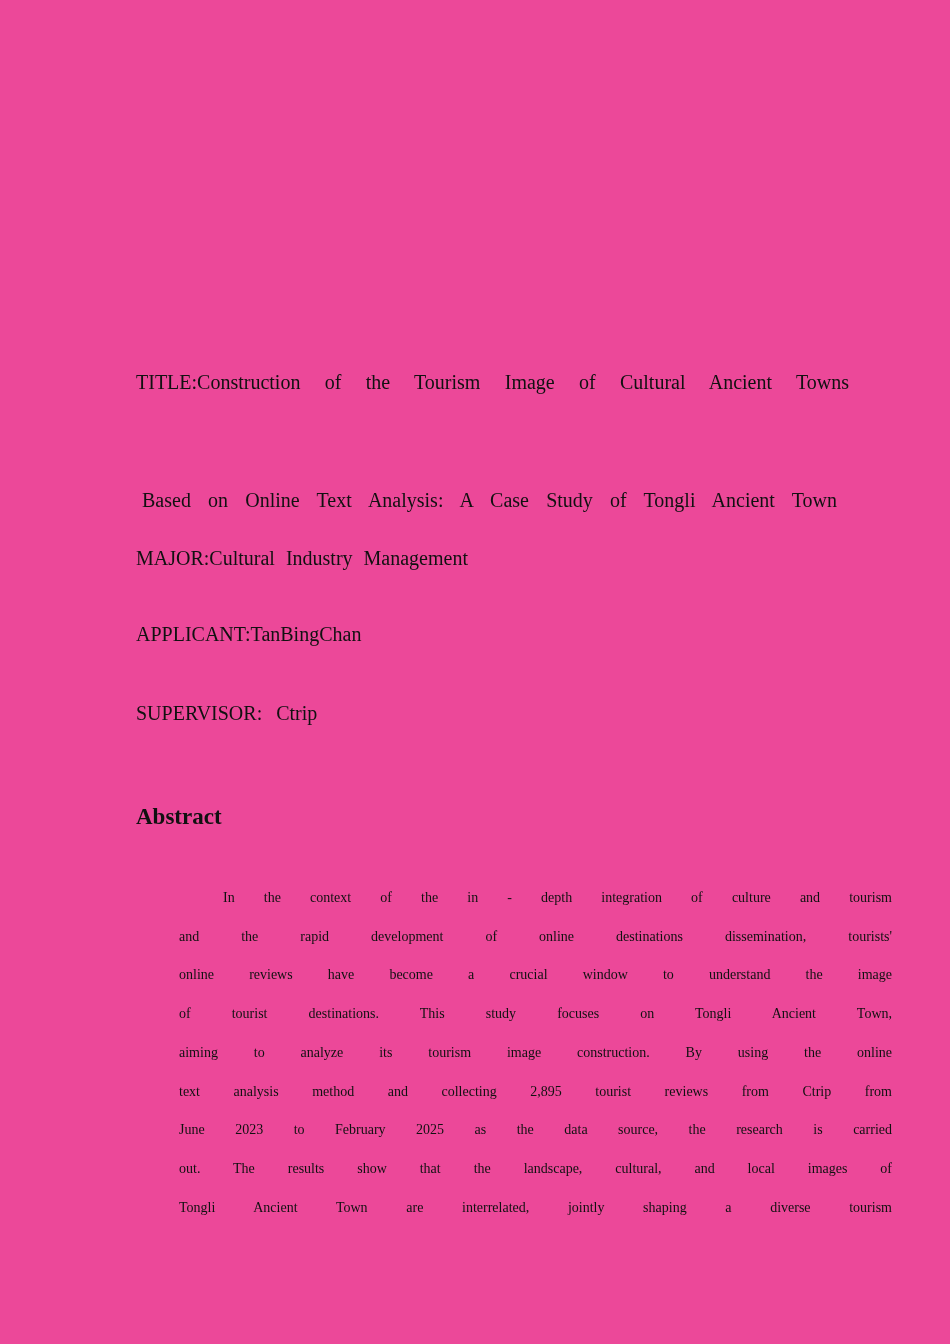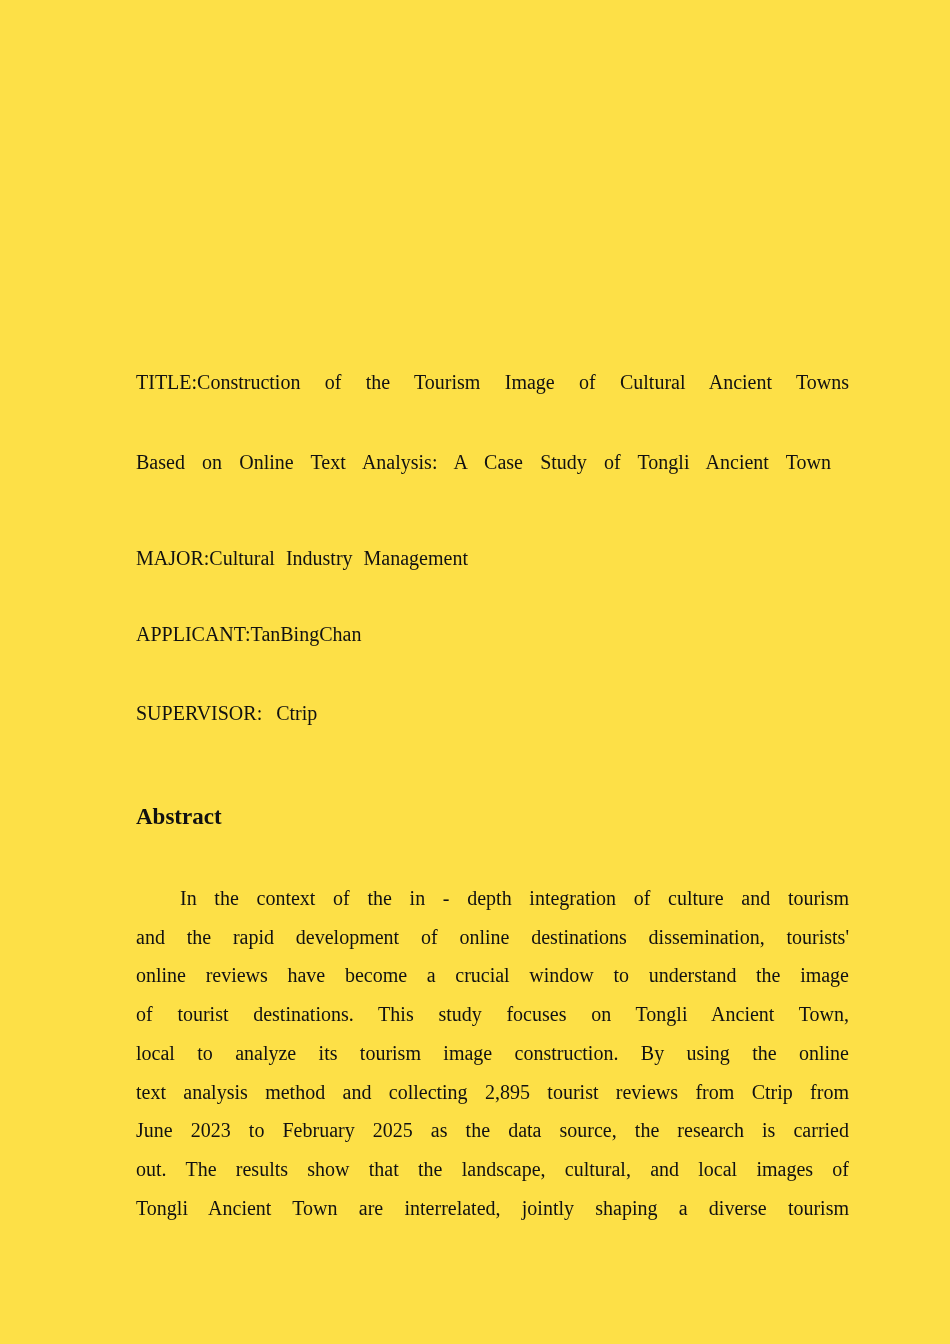--- a/index.html
+++ b/index.html
@@ -4,56 +4,57 @@
 <style>
   html, body {
     margin: 0;
     padding: 0;
     background: #ffffff;
   }
   .page {
     position: relative;
     width: 950px;
     height: 1344px;
-    background: #fde047;
+    background: #ec4899;
     overflow: hidden;
     font-family: "Liberation Serif", "DejaVu Serif", serif;
     color: #111111;
   }
   .col {
     position: absolute;
     left: 136px;
     width: 713px;
   }
   .hline {
     font-size: 20px;
     line-height: 30px;
     white-space: nowrap;
   }
   .hline.justify-full {
     white-space: normal;
     text-align: justify;
     text-align-last: justify;
   }
   .title-line-1 { top: 367px; }
-  .title-line-2 { top: 447px; width: 695px; }
+  .title-line-2 { top: 485px; width: 695px; margin-left: 6px; }
   .major-line      { top: 543px; word-spacing: 6px; }
   .applicant-line  { top: 619px; }
   .supervisor-line { top: 698px; word-spacing: 9px; }
   .abstract-heading {
     top: 801px;
     font-size: 23px;
     line-height: 32px;
     font-weight: bold;
     text-align: left;
   }
   .abstract-body {
     top: 879px;
-    font-size: 20px;
+    font-size: 14px;
     line-height: 38.7px;
+    margin-left: 43px;
   }
   .body-line {
     text-align: justify;
     text-align-last: justify;
   }
   .body-line.first {
     padding-left: 44px;
   }
 </style>
 </head>
@@ -71,20 +72,20 @@
 
   <div class="col hline supervisor-line">SUPERVISOR: Ctrip</div>
 
   <div class="col abstract-heading">Abstract</div>
 
   <div class="col abstract-body">
     <div class="body-line first">In the context of the in - depth integration of culture and tourism</div>
     <div class="body-line">and the rapid development of online destinations dissemination, tourists'</div>
     <div class="body-line">online reviews have become a crucial window to understand the image</div>
     <div class="body-line">of tourist destinations. This study focuses on Tongli Ancient Town,</div>
-    <div class="body-line">local to analyze its tourism image construction. By using the online</div>
+    <div class="body-line">aiming to analyze its tourism image construction. By using the online</div>
     <div class="body-line">text analysis method and collecting 2,895 tourist reviews from Ctrip from</div>
     <div class="body-line">June 2023 to February 2025 as the data source, the research is carried</div>
     <div class="body-line">out. The results show that the landscape, cultural, and local images of</div>
     <div class="body-line">Tongli Ancient Town are interrelated, jointly shaping a diverse tourism</div>
   </div>
 
 </div>
 
 </body></html>

